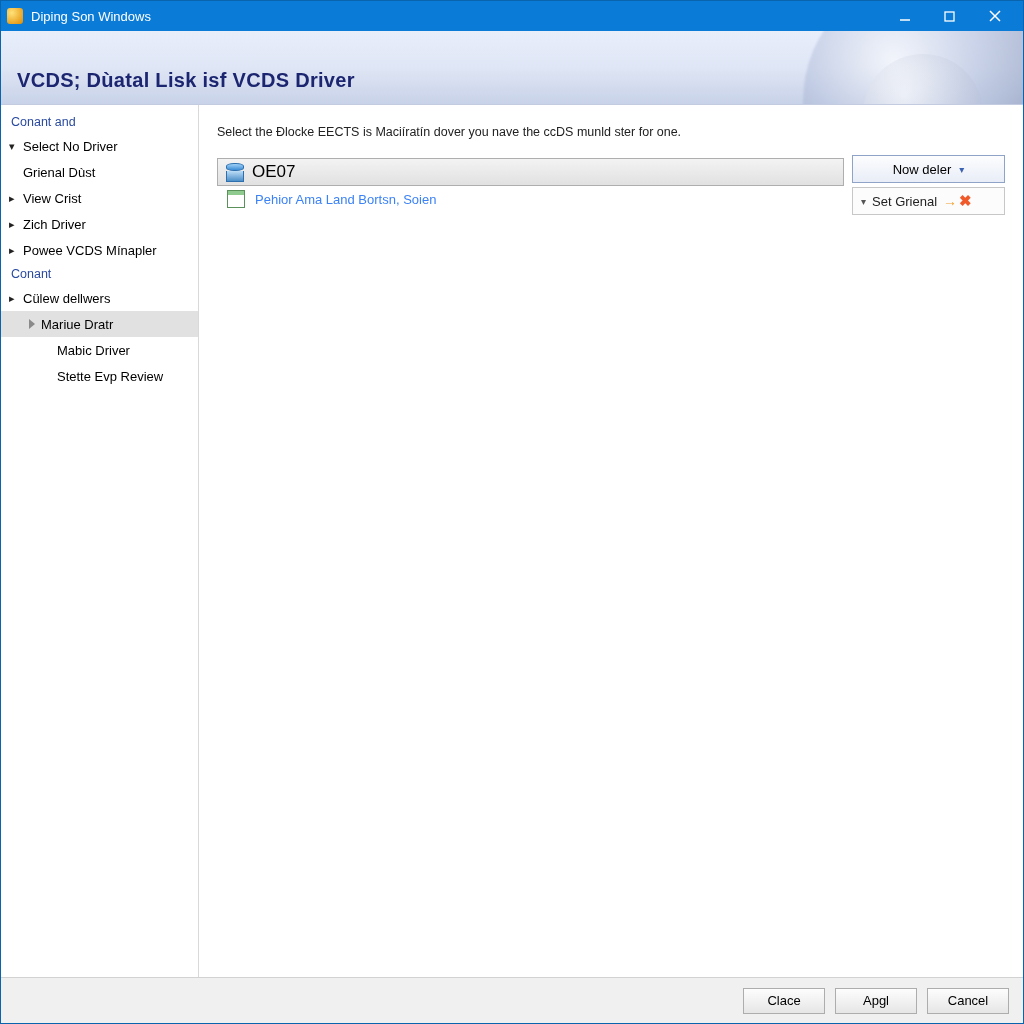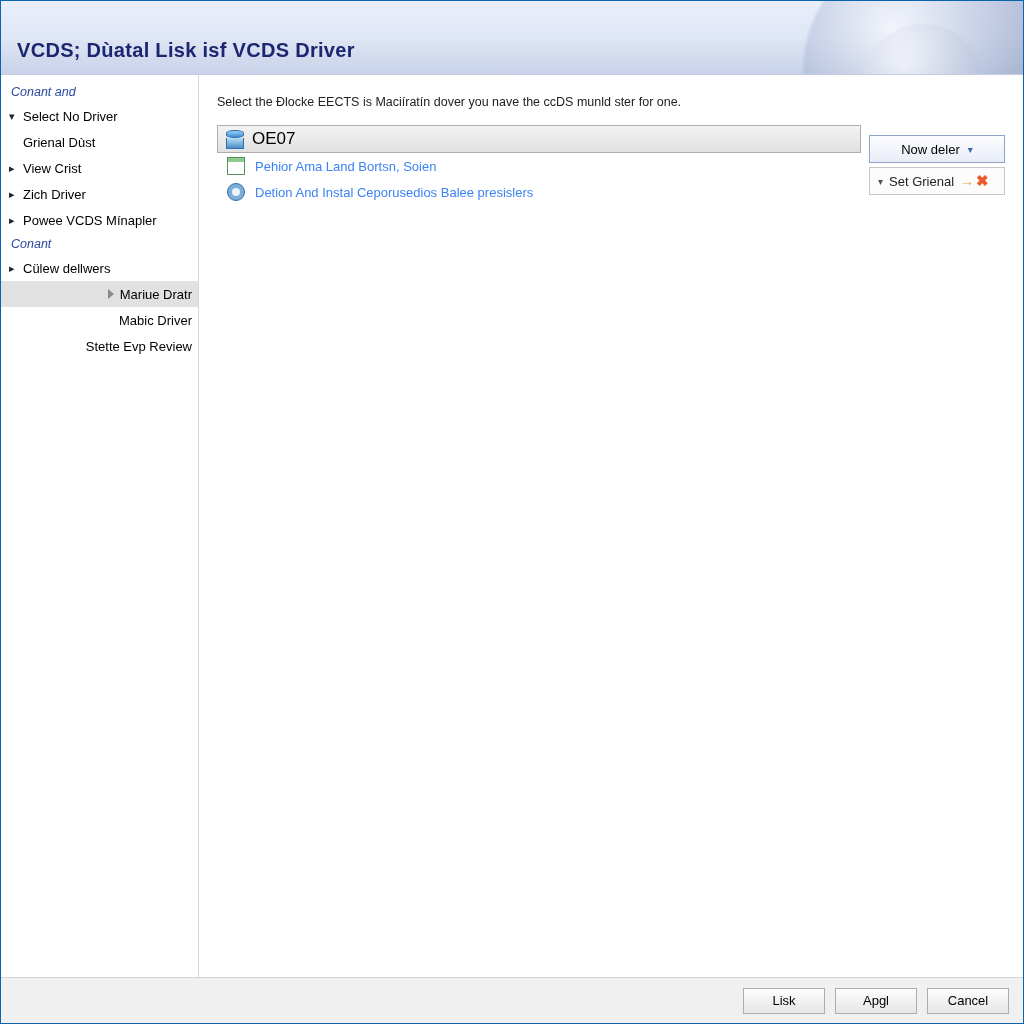--- a/index.html
+++ b/index.html
@@ -12,32 +12,32 @@
   .titlebar .win-btn { width: 45px; height: 30px; display: flex; align-items: center; justify-content: center; color: #fff; font-size: 14px; }
   .titlebar .win-btn svg { stroke: #fff; }
 
   .header-banner { height: 74px; background: linear-gradient(180deg, #e9eefb 0%, #dfe6f5 50%, #c8d2e8 100%); border-bottom: 1px solid #c3cbe0; display: flex; align-items: center; padding-left: 16px; position: relative; overflow: hidden; }
   .header-banner .orb { position: absolute; right: -40px; top: -60px; width: 260px; height: 260px; border-radius: 50%; background: radial-gradient(circle at 35% 35%, #fff 0%, #b9c4df 35%, #6f7ea3 80%); opacity: .6; filter: blur(1px); }
   .header-banner .orb2 { position: absolute; right: 40px; bottom: -70px; width: 120px; height: 120px; border-radius: 50%; background: radial-gradient(circle at 35% 35%, #fff, #9aa7c9); opacity: .5; }
   .header-title { font-size: 20px; font-weight: 700; color: #1c2670; letter-spacing: .3px; margin-top: 26px; }
 
   .body { flex: 1; display: flex; min-height: 0; }
   .sidebar { width: 198px; border-right: 1px solid #d9d9d9; padding-top: 6px; background: #fff; }
-  .side-head { font-size: 12.5px; color: #2a4aa0; padding: 4px 10px 4px 10px; font-style: italic; }
+  .side-head { font-size: 12.5px; color: #2a4aa0; padding: 4px 10px 4px 10px; }
   .side-item { display: flex; align-items: center; height: 26px; padding: 0 6px 0 8px; font-size: 13px; color: #000; cursor: default; }
   .side-item .arrow { width: 12px; display: inline-block; color: #222; font-size: 11px; margin-right: 2px; }
   .side-item.noarrow .arrow { visibility: hidden; }
-  .side-item.child { padding-left: 42px; justify-content: flex-end; }
+  .side-item.child { padding-left: 42px; }
   .side-item.selected { background: #e1e1e1; }
   .side-item.selected::before { content:""; display: inline-block; width:0;height:0;border-top:5px solid transparent;border-bottom:5px solid transparent;border-left:6px solid #8a8a8a; margin-right:6px; margin-left:-14px; }
 
   .main { flex: 1; display: flex; flex-direction: column; padding: 20px 18px 8px 18px; }
   .instruction { font-size: 12.5px; color: #222; margin-bottom: 16px; }
   .list-row { display: flex; align-items: center; }
-  .list-side-col { width: 136px; margin-left: 8px; }
+  .list-side-col { width: 153px; margin-left: 8px; }
   .row0 { display:flex; align-items:center; height:28px; background: linear-gradient(#f3f3f3,#e1e1e1); border:1px solid #aeaeae; padding:0 8px; }
   .row0 .icon { width:18px; height:18px; margin-right:8px; }
   .row0 .label { font-size:17px; color:#000; }
   .subrow { display:flex; align-items:center; height:26px; padding:0 8px 0 10px; background:#fff; }
   .subrow .icon { width:18px; height:18px; margin-right:10px; }
   .subrow .label { font-size:13px; color:#3b82f6; }
 
   .ico-db { display:inline-block; width:18px;height:18px; }
   .ico-db::before { content:""; display:block; width:16px;height:6px;border:1px solid #2e6fae;border-radius:8px/3px;background:linear-gradient(#9fd1f7,#3b8bd4); }
   .ico-db::after { content:""; display:block; width:16px;height:10px;border:1px solid #2e6fae;border-top:none;background:linear-gradient(#bcddf5,#4c8fc8); }
@@ -54,20 +54,41 @@
   .dd-sub .xmark { color:#f0592a; font-weight:700; font-size:15px; }
 
   .footer { height:46px; border-top:1px solid #d2d2d2; background:#f0f0f0; display:flex; align-items:center; justify-content:flex-end; padding:0 14px; gap:10px; }
   .btn { min-width:82px; height:26px; border:1px solid #adadad; background:linear-gradient(#fdfdfd,#e6e6e6); font-size:13px; color:#000; padding:0 14px; cursor:default; }
 </style>
 </head>
 <body>
 
 <div class="window">
 
+  <div class="titlebar">
+    <div class="app-icon"></div>
+    <div class="title">Diping Son Windows</div>
+    <div class="spacer"></div>
+    <div class="win-btn">
+      <svg width="12" height="12">
+          <line x1="1" y1="10" x2="11" y2="10" stroke-width="1.5"></line>
+        </svg>
+    </div>
+    <div class="win-btn">
+      <svg width="11" height="11">
+          <rect x="1" y="1" width="9" height="9" fill="none" stroke-width="1.3"></rect>
+        </svg>
+    </div>
+    <div class="win-btn close">
+      <svg width="12" height="12">
+          <line x1="1" y1="1" x2="11" y2="11" stroke-width="1.5"></line>
+          <line x1="11" y1="1" x2="1" y2="11" stroke-width="1.5"></line>
+        </svg>
+    </div>
+  </div>
 
   <div class="header-banner">
     <div class="orb"></div>
     <div class="orb2"></div>
     <div class="header-title">VCDS; Dùatal Lisk isf VCDS Driver</div>
   </div>
 
   <div class="body">
 
     <div class="sidebar">
@@ -119,42 +140,38 @@
       <div class="list-row">
         <div style="flex:1">
           <div class="row0">
             <span class="icon ico-db"></span>
             <span class="label">OE07</span>
           </div>
           <div class="subrow">
             <span class="icon ico-cal"></span>
             <span class="label">Pehior Ama Land Bortsn, Soien</span>
           </div>
-          <div class="subrow">
-            <span class="icon ico-gear"></span>
-            <span class="label">Detion And Instal Ceporusedios Balee presislers</span>
-          </div>
         </div>
 
         <div class="list-side-col">
           <div class="dd-btn">
             <span>Now deler</span>
             <span class="chev">▾</span>
           </div>
           <div class="dd-sub">
             <span class="chev-l">▾</span>
             <span>Set Grienal</span>
             <span class="arrow-r">→</span>
             <span class="xmark">✖</span>
           </div>
         </div>
       </div>
 
     </div>
   </div>
 
   <div class="footer">
-    <button class="btn">Lisk</button>
+    <button class="btn">Clace</button>
     <button class="btn">Apgl</button>
     <button class="btn">Cancel</button>
   </div>
 
 </div>
 
 </body></html>

